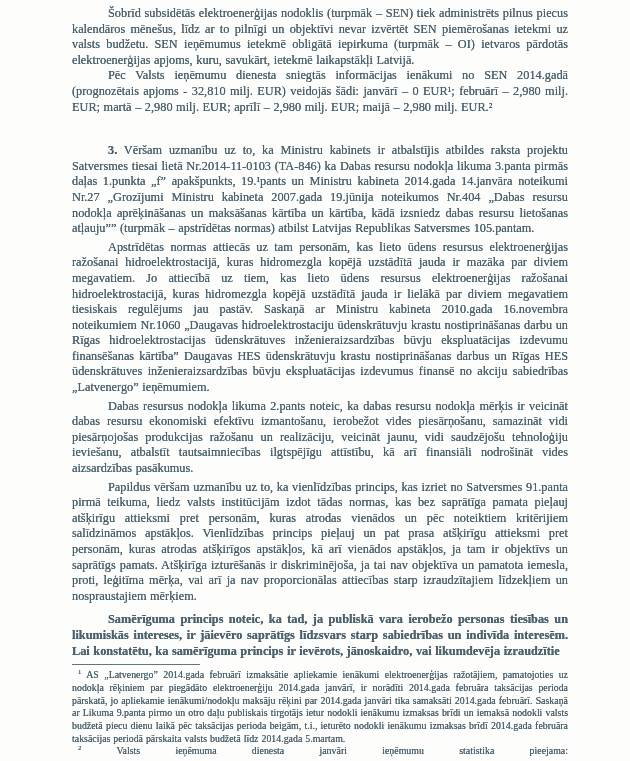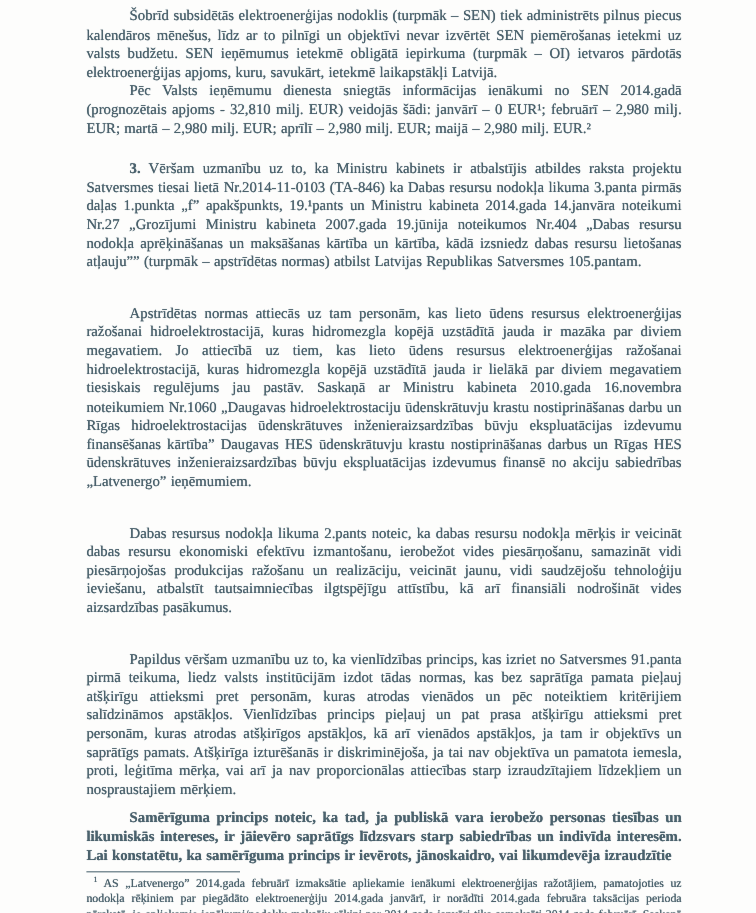--- a/index.html
+++ b/index.html
@@ -19,22 +19,22 @@
     line-height: 15.6px;
     color: #4b626d;
     text-align: justify;
     word-spacing: 0.5px;
     text-shadow: 0 0 0.6px currentColor;
   }
   .par {
     margin: 0;
     text-indent: 36px;
   }
-  .gap-lg { margin-top: 18px; }
-  .gap-md { margin-top: 27px; }
+  .gap-lg { margin-top: 28px; }
+  .gap-md { margin-top: 3px; }
   .gap-sm { margin-top: 8px; font-weight: bold; }
   .num { font-weight: bold; }
   .footnotes {
     margin-top: 5px;
     font-size: 9.9px;
     line-height: 12.7px;
   }
   .fn-rule {
     width: 128px;
     height: 0;

